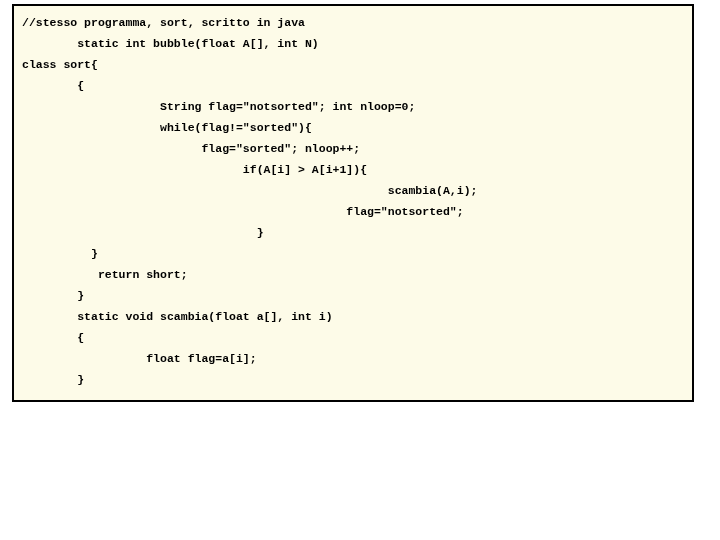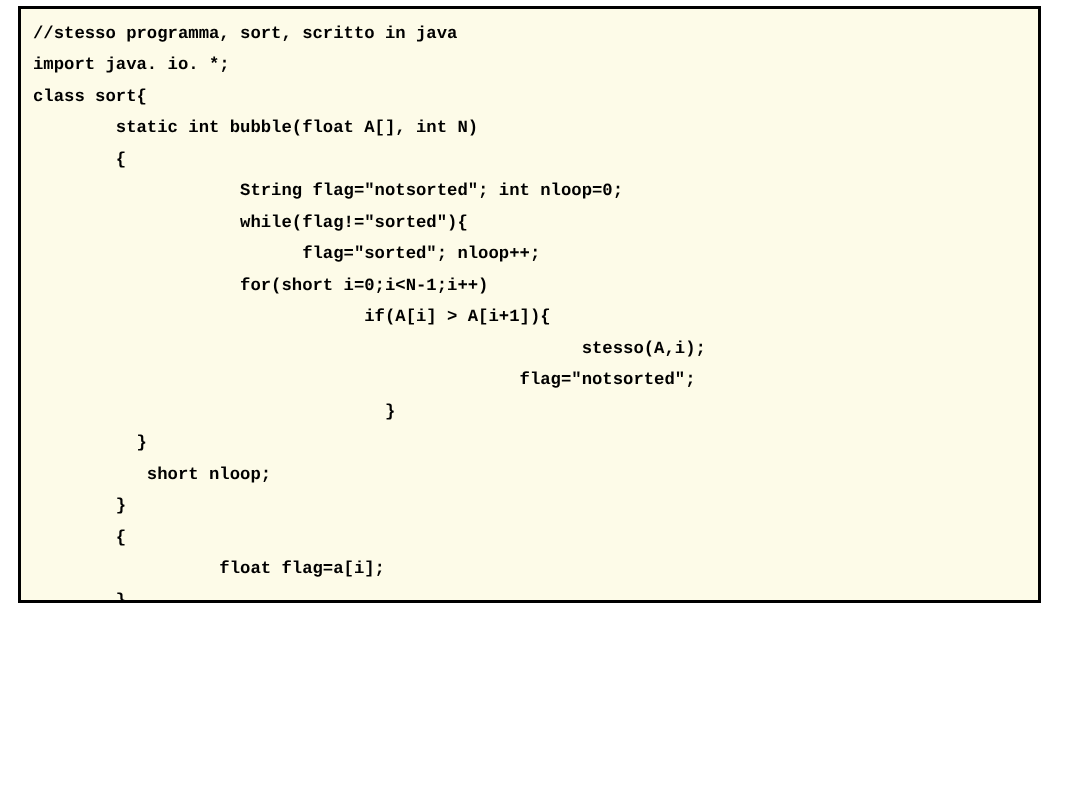--- a/index.html
+++ b/index.html
@@ -37,33 +37,32 @@
     color: #000000;
     white-space: pre;
   }
 </style>
 </head>
 <body>
 
 <div class="slide">
   <div class="code-box">
     <div class="code-line">//stesso programma, sort, scritto in java</div>
-    <div class="code-line">import java. io. *;</div>
+    <div class="code-line">        static int bubble(float A[], int N)</div>
     <div class="code-line">class sort{</div>
-    <div class="code-line">        static int bubble(float A[], int N)</div>
     <div class="code-line">        {</div>
     <div class="code-line">                    String flag="notsorted"; int nloop=0;</div>
     <div class="code-line">                    while(flag!="sorted"){</div>
     <div class="code-line">                          flag="sorted"; nloop++;</div>
-    <div class="code-line">                    for(short i=0;i&lt;N-1;i++)</div>
     <div class="code-line">                                if(A[i] &gt; A[i+1]){</div>
-    <div class="code-line">                                                     stesso(A,i);</div>
+    <div class="code-line">                                                     scambia(A,i);</div>
     <div class="code-line">                                               flag="notsorted";</div>
     <div class="code-line">                                  }</div>
     <div class="code-line">          }</div>
-    <div class="code-line">           short nloop;</div>
+    <div class="code-line">           return short;</div>
     <div class="code-line">        }</div>
     <div class="code-line"></div>
+    <div class="code-line">        static void scambia(float a[], int i)</div>
     <div class="code-line">        {</div>
     <div class="code-line">                  float flag=a[i];</div>
     <div class="code-line">        }</div>
   </div>
 </div>
 
 </body></html>

